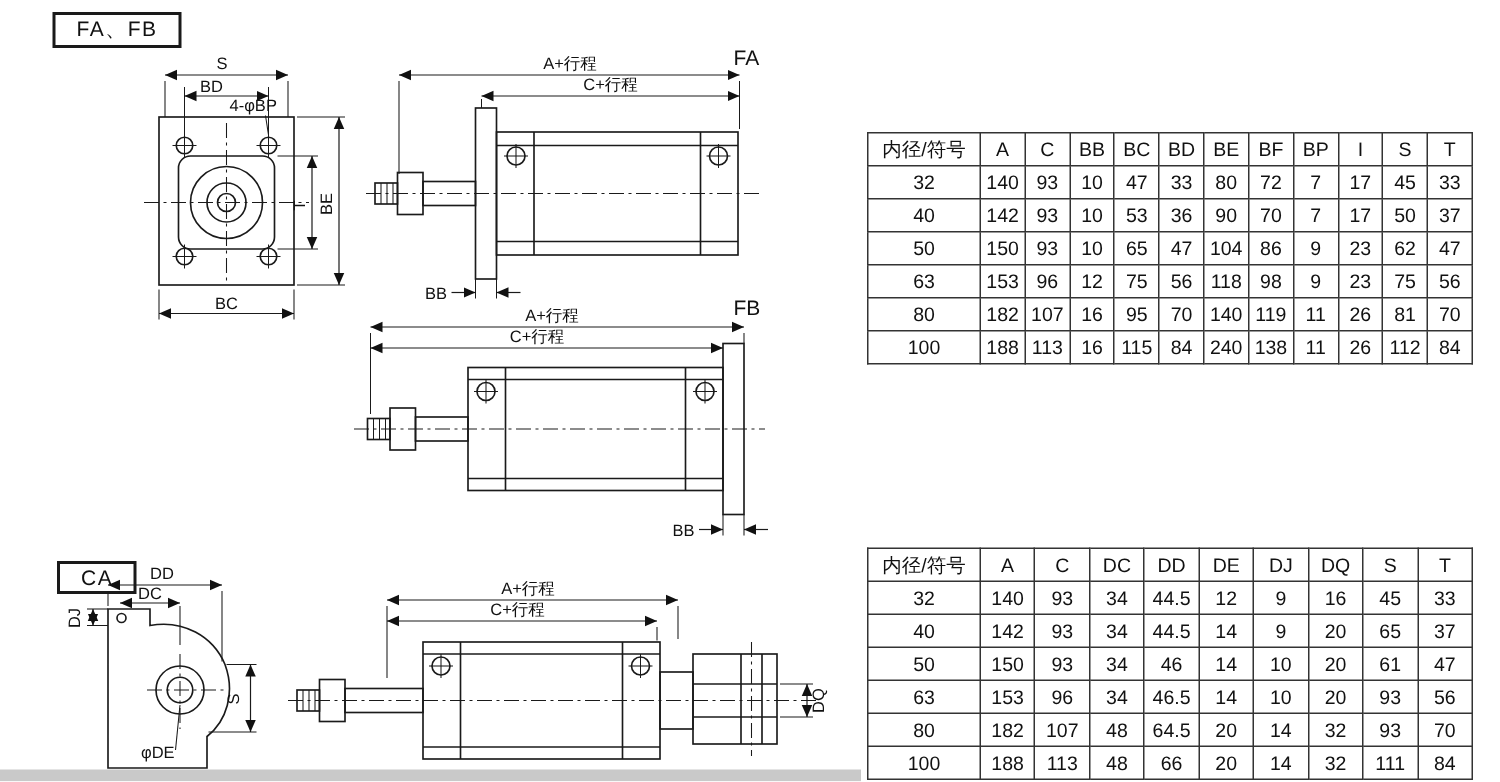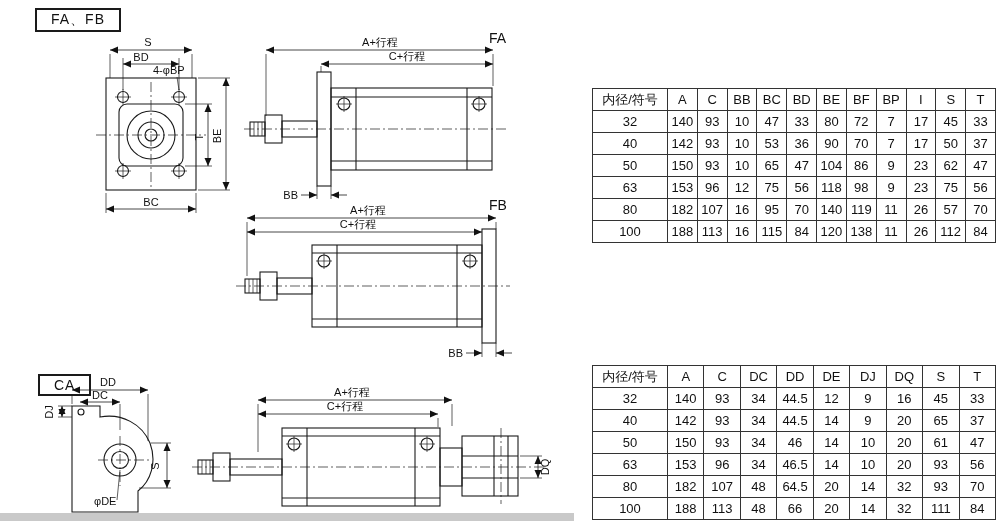--- a/index.html
+++ b/index.html
@@ -14,21 +14,21 @@
   
   .ln    { stroke:#1a1a1a; stroke-width:1.1; fill:none; }
   .thin  { stroke:#1a1a1a; stroke-width:0.7; fill:none; }
   .dim   { stroke:#1a1a1a; stroke-width:0.8; fill:none; }
   .cline { stroke:#1a1a1a; stroke-width:0.7; fill:none; stroke-dasharray:10 3 2 3; }
   svg text { font-family:"Liberation Sans", sans-serif; font-size:11px; fill:#111; }
   svg text.lbl-lg { font-size:14px; }
   
   table.dim-table {
     position:absolute; border-collapse:collapse; table-layout:fixed;
-    width:404px; background:#fff;margin-left:14px;
+    width:404px; background:#fff;
   }
   .dim-table th, .dim-table td {
     border:1px solid #333; font-size:13px; font-weight:normal;
     text-align:center; vertical-align:middle; padding:0; height:21px; color:#111;
     overflow:hidden; white-space:nowrap;
   }
   .dim-table th:first-child, .dim-table td:first-child { width:74px; }
   .t1 { left:578px; top:88px; }
   .t2 { left:578px; top:365px; }
   .edge-strip { position:absolute; left:0; top:513px; width:574px; height:8px; background:#c9c9c9; }
@@ -336,31 +336,31 @@
           <td>80</td>
           <td>182</td>
           <td>107</td>
           <td>16</td>
           <td>95</td>
           <td>70</td>
           <td>140</td>
           <td>119</td>
           <td>11</td>
           <td>26</td>
-          <td>57</td>
+          <td>81</td>
           <td>70</td>
         </tr>
         <tr>
           <td>100</td>
           <td>188</td>
           <td>113</td>
           <td>16</td>
           <td>115</td>
           <td>84</td>
-          <td>120</td>
+          <td>240</td>
           <td>138</td>
           <td>11</td>
           <td>26</td>
           <td>112</td>
           <td>84</td>
         </tr>
       </tbody>
     </table>
   <table class="dim-table t2">
       <thead>

